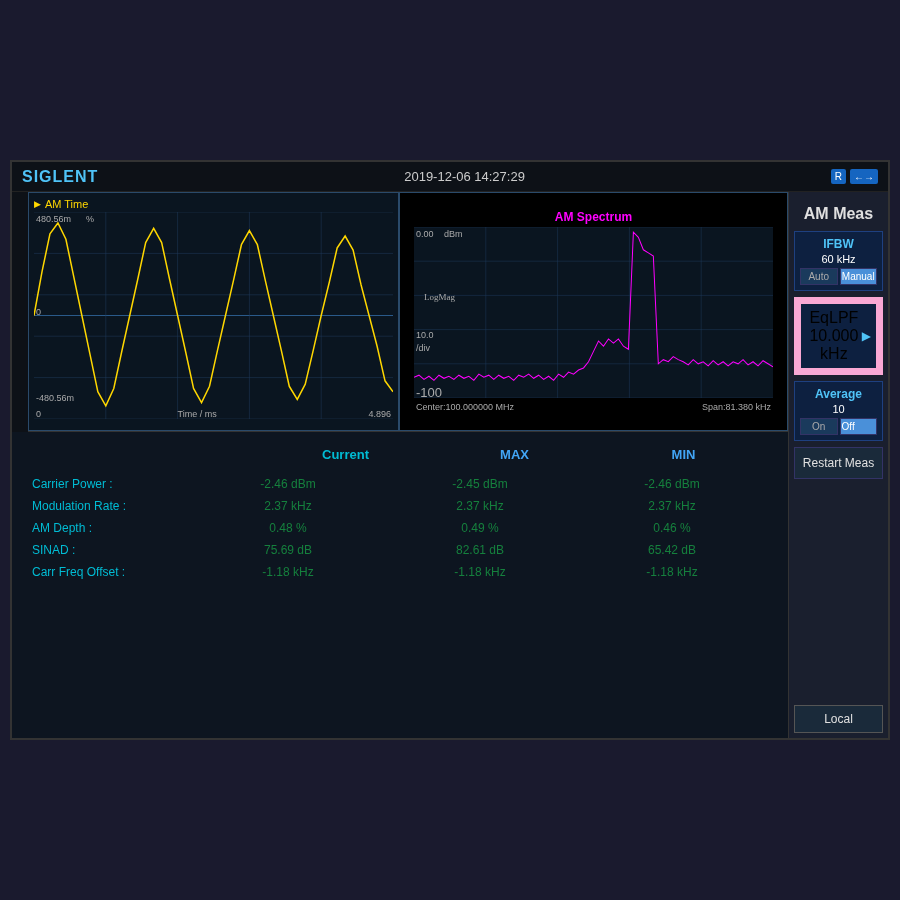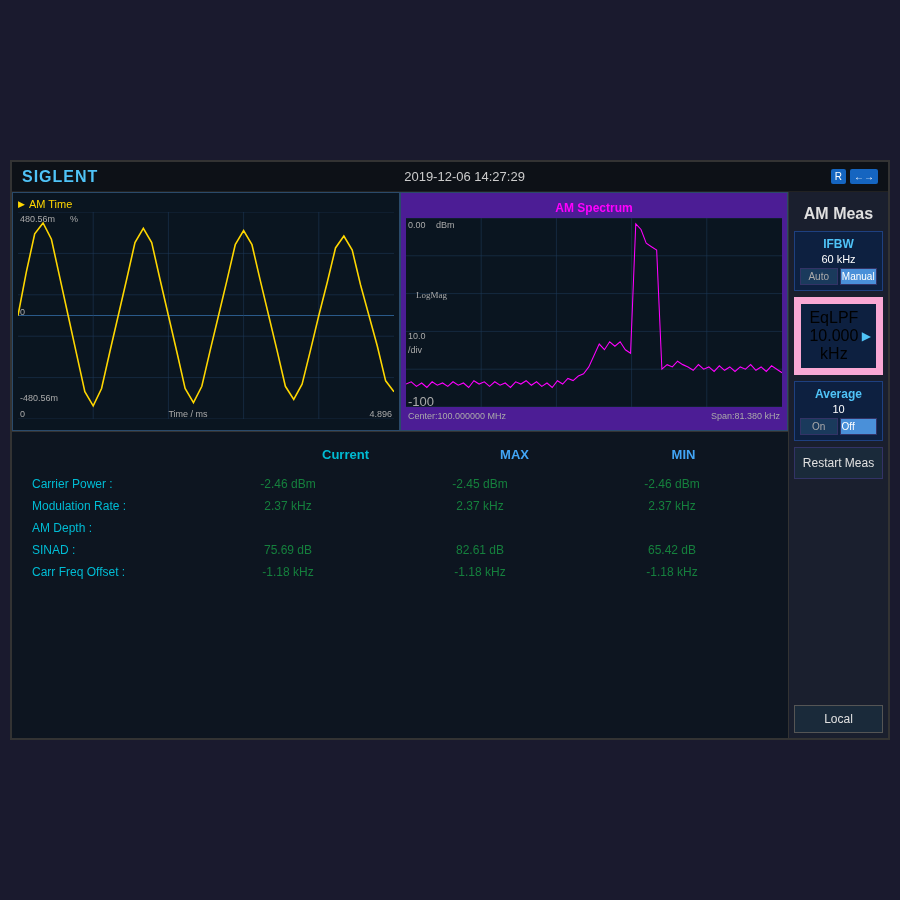--- a/index.html
+++ b/index.html
@@ -58,33 +58,34 @@
     }
     .display-area {
       flex: 1;
       display: flex;
       flex-direction: column;
     }
     .charts-row {
       display: flex;
       height: 240px;
       border-bottom: 1px solid #333;
+      margin-left: 16px;
     }
     .time-chart {
       flex: 1;
       background: #0a1520;
       border-right: 1px solid #333;
       position: relative;
       padding: 5px;
     }
     .spectrum-chart {
       flex: 1;
-      background: #4c1d95;
+      background: #000000;
       position: relative;
-      padding: 5px;
+      padding: 14px;
     }
     .chart-label-active {
       color: #ffd700;
       font-size: 11px;
       display: flex;
       align-items: center;
       gap: 4px;
       margin-bottom: 2px;
     }
     .chart-label-active::before {
@@ -385,20 +386,25 @@
           <span class="meas-row-label">Modulation Rate :</span>
           <div class="meas-row-values">
             <span class="meas-value">2.37 kHz</span>
             <span class="meas-value">2.37 kHz</span>
             <span class="meas-value">2.37 kHz</span>
           </div>
         </div>
 
         <div class="meas-row">
           <span class="meas-row-label">AM Depth :</span>
+          <div class="meas-row-values">
+            <span class="meas-value">0.48 %</span>
+            <span class="meas-value">0.49 %</span>
+            <span class="meas-value">0.46 %</span>
+          </div>
         </div>
 
         <div class="meas-row">
           <span class="meas-row-label">SINAD :</span>
           <div class="meas-row-values">
             <span class="meas-value">75.69 dB</span>
             <span class="meas-value">82.61 dB</span>
             <span class="meas-value">65.42 dB</span>
           </div>
         </div>

